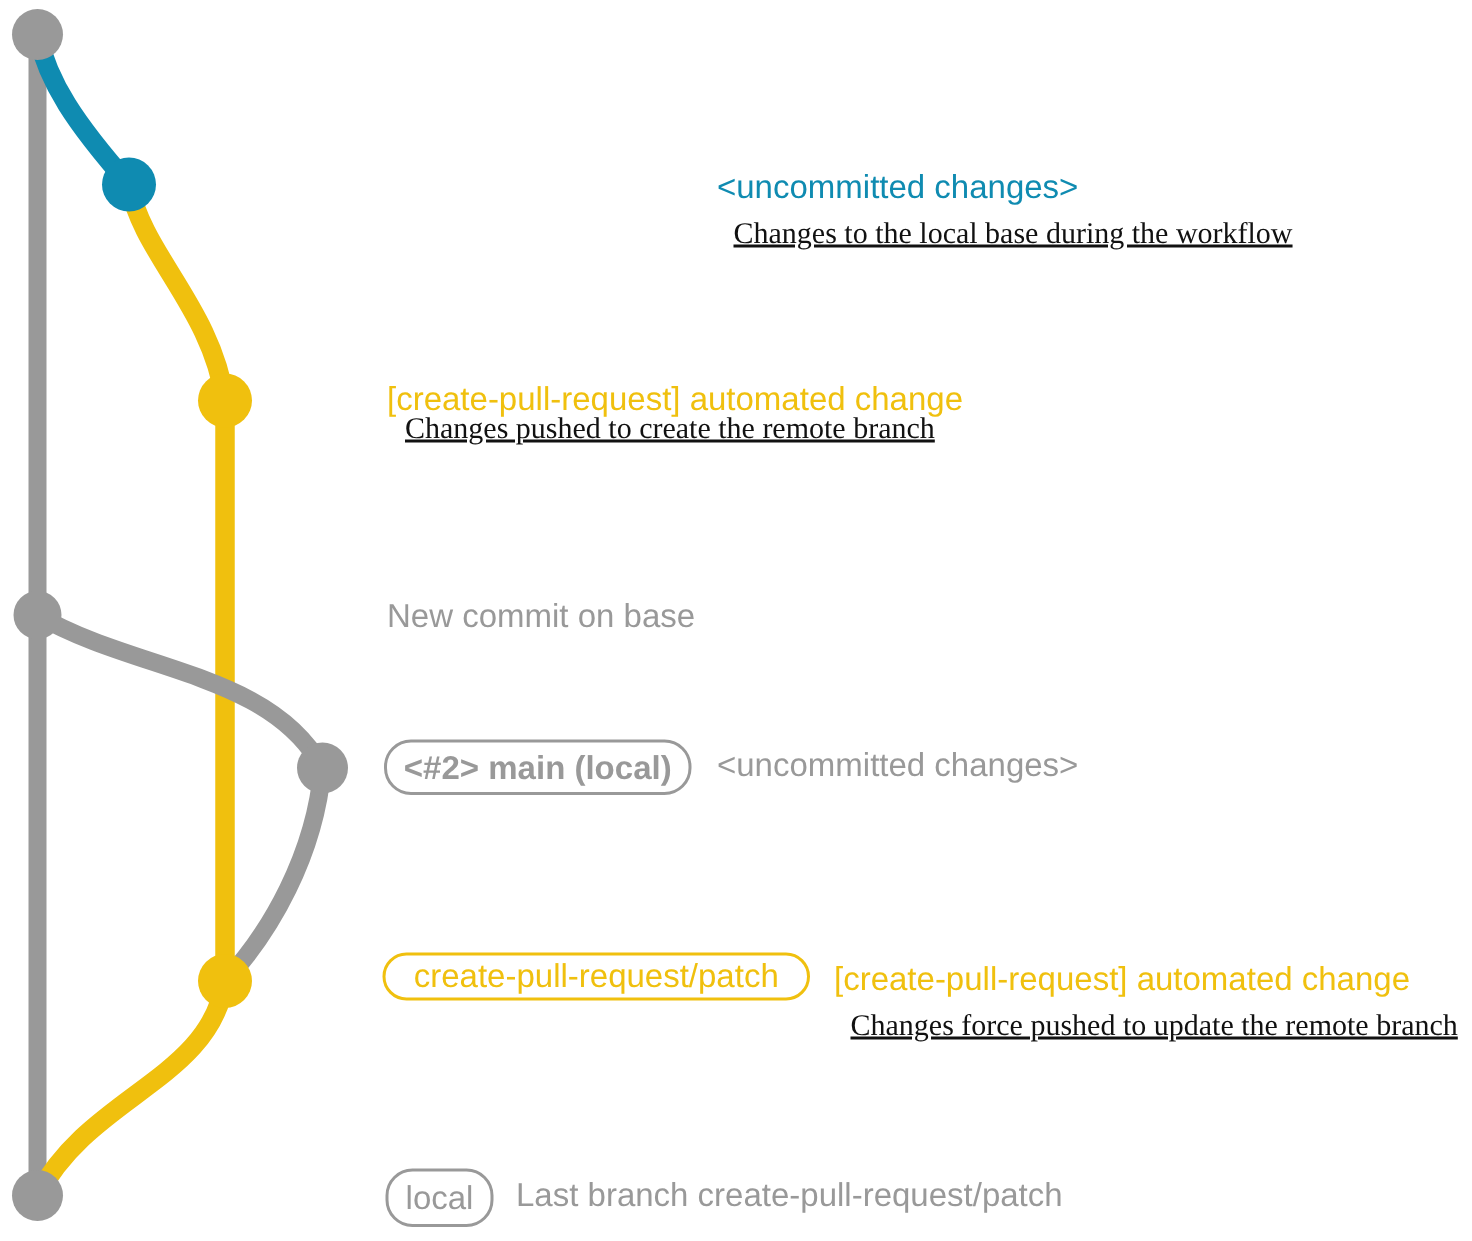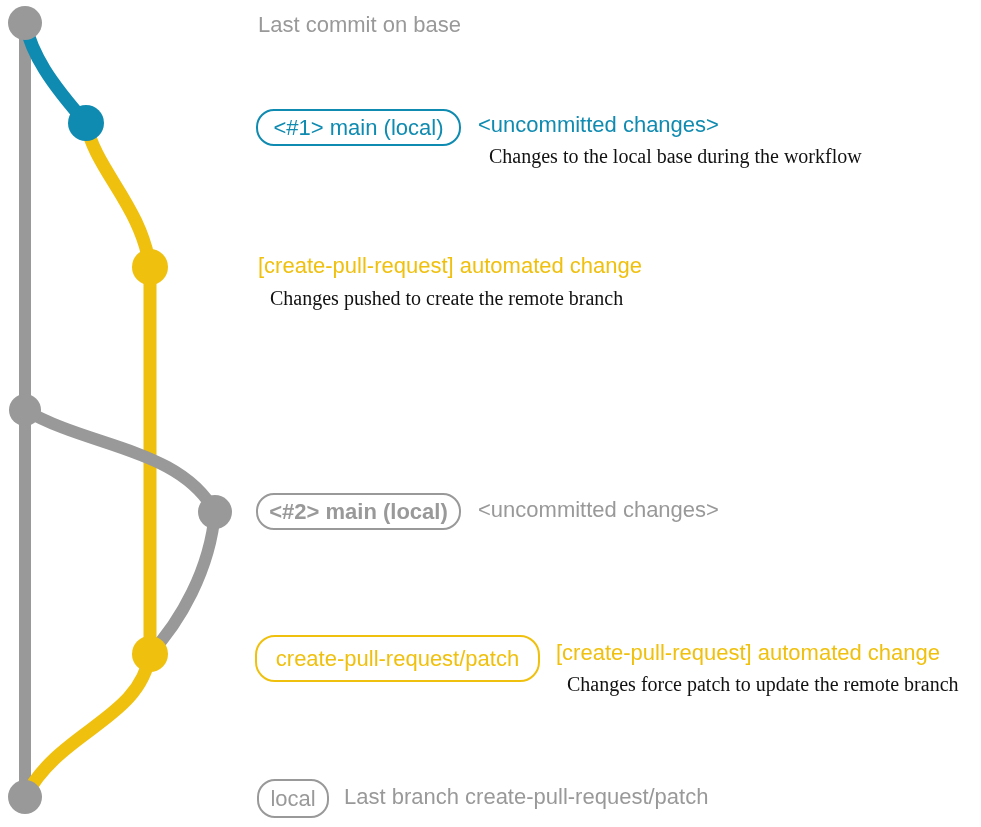--- a/index.html
+++ b/index.html
@@ -29,20 +29,21 @@
   }
   .gray-text   { color: var(--gray); }
   .blue-text   { color: var(--blue); }
   .yellow-text { color: var(--yellow); }
 
   .serif-note {
     font-family: "Liberation Serif", serif;
     font-size: 20px;
     line-height: 24px;
     color: var(--serif-text);
+    text-decoration: underline;
   }
 
   .badge {
     box-sizing: border-box;
     display: flex;
     align-items: center;
     justify-content: center;
     border-style: solid;
     border-width: 2px;
     border-radius: 18px;
@@ -68,33 +69,32 @@
       <path d="M 25 23 C 32 55, 50 82, 86 123" fill="none" stroke="#0f8bb1" stroke-width="13" stroke-linecap="round"></path>
       <circle cx="25" cy="23" r="17" fill="#999999"></circle>
       <circle cx="86" cy="123" r="18" fill="#0f8bb1"></circle>
       <circle cx="150" cy="267" r="18" fill="#f0c00e"></circle>
       <circle cx="25" cy="410" r="16" fill="#999999"></circle>
       <circle cx="215" cy="512" r="17" fill="#999999"></circle>
       <circle cx="150" cy="654" r="18" fill="#f0c00e"></circle>
       <circle cx="25" cy="797" r="17" fill="#999999"></circle>
     </svg>
 
-  <div class="abs sans-label gray-text" style="left:258px; top:12px;">Last commit on base</div>
 
-  <div class="abs badge badge-blue" style="left:256px; top:109px; width:205px; height:37px;">&lt;#1&gt; main (local)</div>
   <div class="abs sans-label blue-text" style="left:478px; top:112px;">&lt;uncommitted changes&gt;</div>
   <div class="abs serif-note" style="left:489px; top:144px;">Changes to the local base during the workflow</div>
 
   <div class="abs sans-label yellow-text" style="left:258px; top:253px;">[create-pull-request] automated change</div>
-  <div class="abs serif-note" style="left:270px; top:286px;">Changes pushed to create the remote branch</div>
+  <div class="abs serif-note" style="left:270px; top:274px;">Changes pushed to create the remote branch</div>
 
+  <div class="abs sans-label gray-text" style="left:258px; top:398px;">New commit on base</div>
 
   <div class="abs badge badge-gray" style="left:256px; top:493px; width:205px; height:37px;font-weight:bold;">&lt;#2&gt; main (local)</div>
   <div class="abs sans-label gray-text" style="left:478px; top:497px;">&lt;uncommitted changes&gt;</div>
 
-  <div class="abs badge badge-yellow" style="left:255px; top:635px; width:285px; height:47px; border-radius:20px;">create-pull-request/patch</div>
+  <div class="abs badge badge-yellow" style="left:255px; top:635px; width:285px; height:32px; border-radius:20px;">create-pull-request/patch</div>
   <div class="abs sans-label yellow-text" style="left:556px; top:640px;">[create-pull-request] automated change</div>
-  <div class="abs serif-note" style="left:567px; top:672px;">Changes force patch to update the remote branch</div>
+  <div class="abs serif-note" style="left:567px; top:672px;">Changes force pushed to update the remote branch</div>
 
   <div class="abs badge badge-gray" style="left:257px; top:779px; width:72px; height:39px;">local</div>
   <div class="abs sans-label gray-text" style="left:344px; top:784px;">Last branch create-pull-request/patch</div>
 
 </div>
 
 </body></html>

